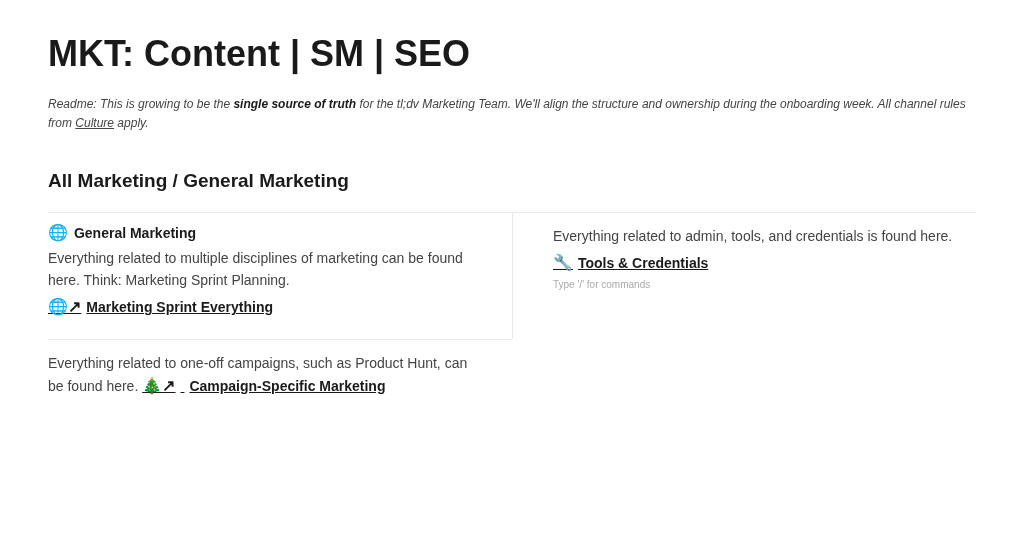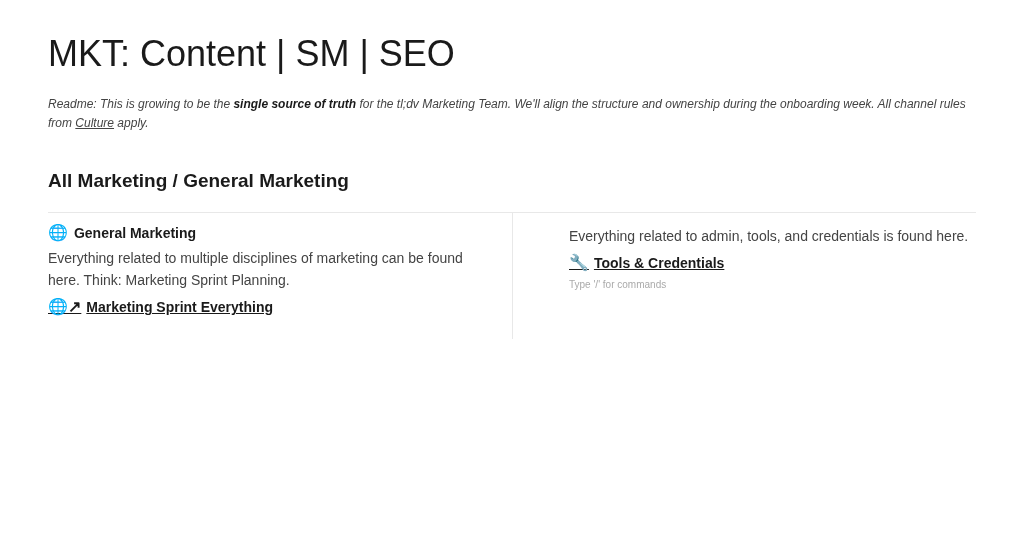--- a/index.html
+++ b/index.html
@@ -12,21 +12,21 @@
       background: #ffffff;
       font-family: -apple-system, BlinkMacSystemFont, 'Segoe UI', Helvetica, Arial, sans-serif;
       color: #1a1a1a;
       width: 1024px;
       min-height: 548px;
       padding: 32px 48px;
     }
 
     .page-title {
       font-size: 36px;
-      font-weight: 400;
+      font-weight: 700;
       color: #1a1a1a;
       margin-bottom: 20px;
       line-height: 1.2;
     }
 
     .readme-text {
       font-size: 12px;
       color: #444;
       font-style: italic;
       line-height: 1.6;
@@ -58,21 +58,21 @@
       gap: 0;
     }
 
     .grid-cell {
       padding: 12px 16px 24px 0;
       border-top: 1px solid #e8e8e8;
       padding-right: 40px;
     }
 
     .grid-cell:nth-child(2n) {
-      padding-left: 56px;
+      padding-left: 40px;
       padding-right: 0;
       border-left: 1px solid #e8e8e8;
     }
 
     .cell-heading {
       font-size: 14px;
       font-weight: 700;
       color: #1a1a1a;
       margin-bottom: 6px;
       display: flex;
@@ -137,14 +137,17 @@
   <div class="grid-cell">
     <p class="cell-body">Everything related to admin, tools, and credentials is found here.</p>
     <a href="#" class="cell-link">
       <span class="icon">🔧</span>
       <span>Tools &amp; Credentials</span>
     </a>
     <p class="placeholder-text">Type '/' for commands</p>
   </div>
 
 
+  <div class="grid-cell">
+    <p class="cell-body">Everything related to one-off campaigns, such as Product Hunt, can be found here. <a href="#" class="cell-link" style="display:inline-flex; font-weight:700;"><span class="icon">🎄↗</span>&nbsp;<span>Campaign-Specific Marketing</span></a></p>
+  </div>
 
 </div>
 
 </body></html>

